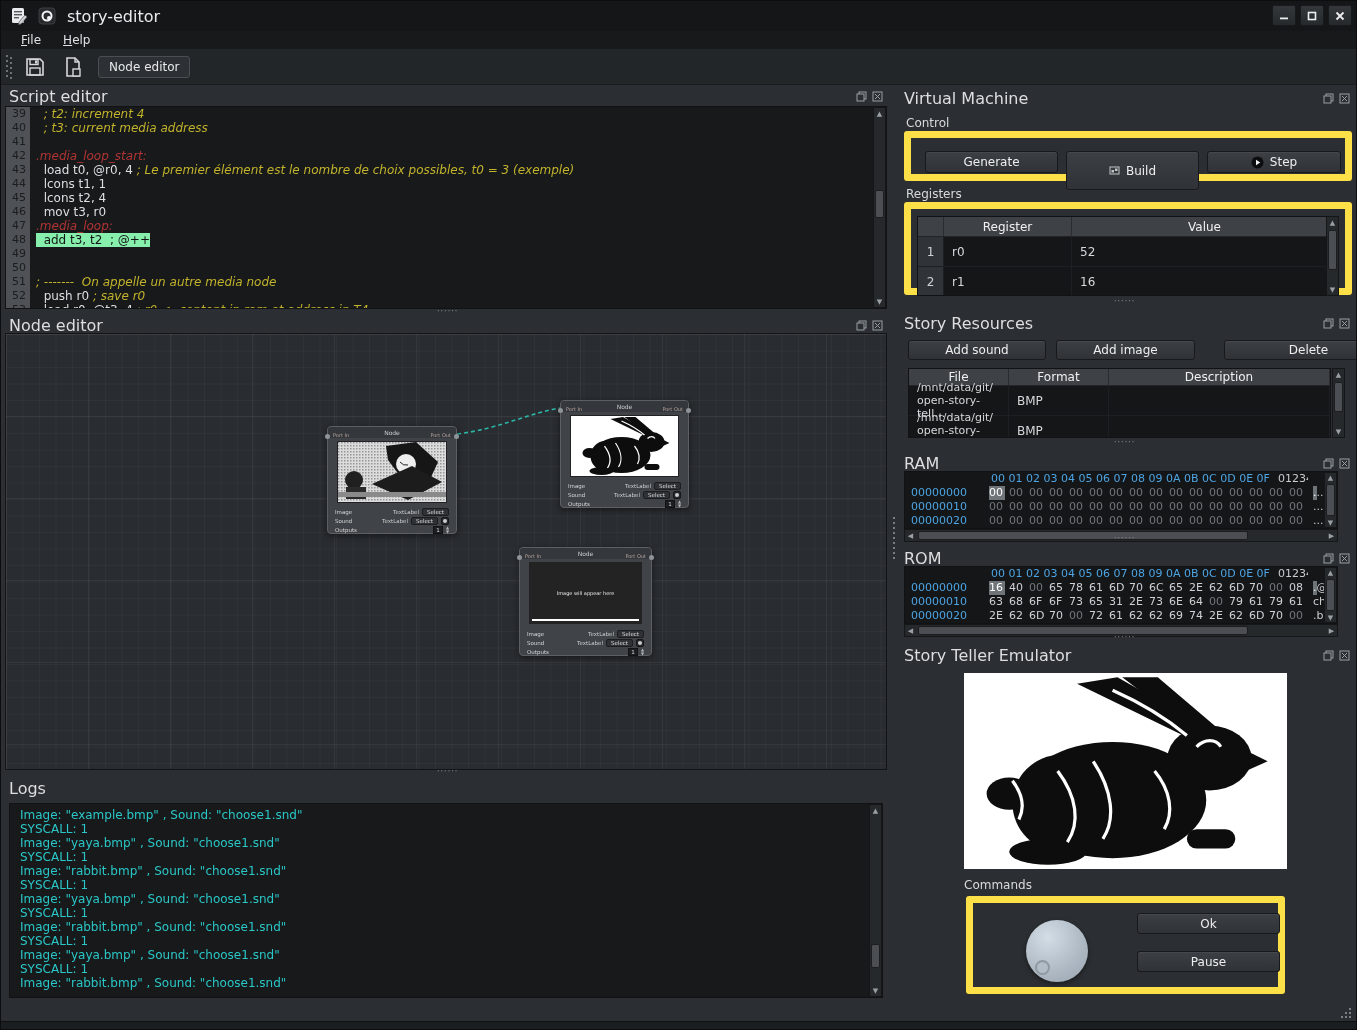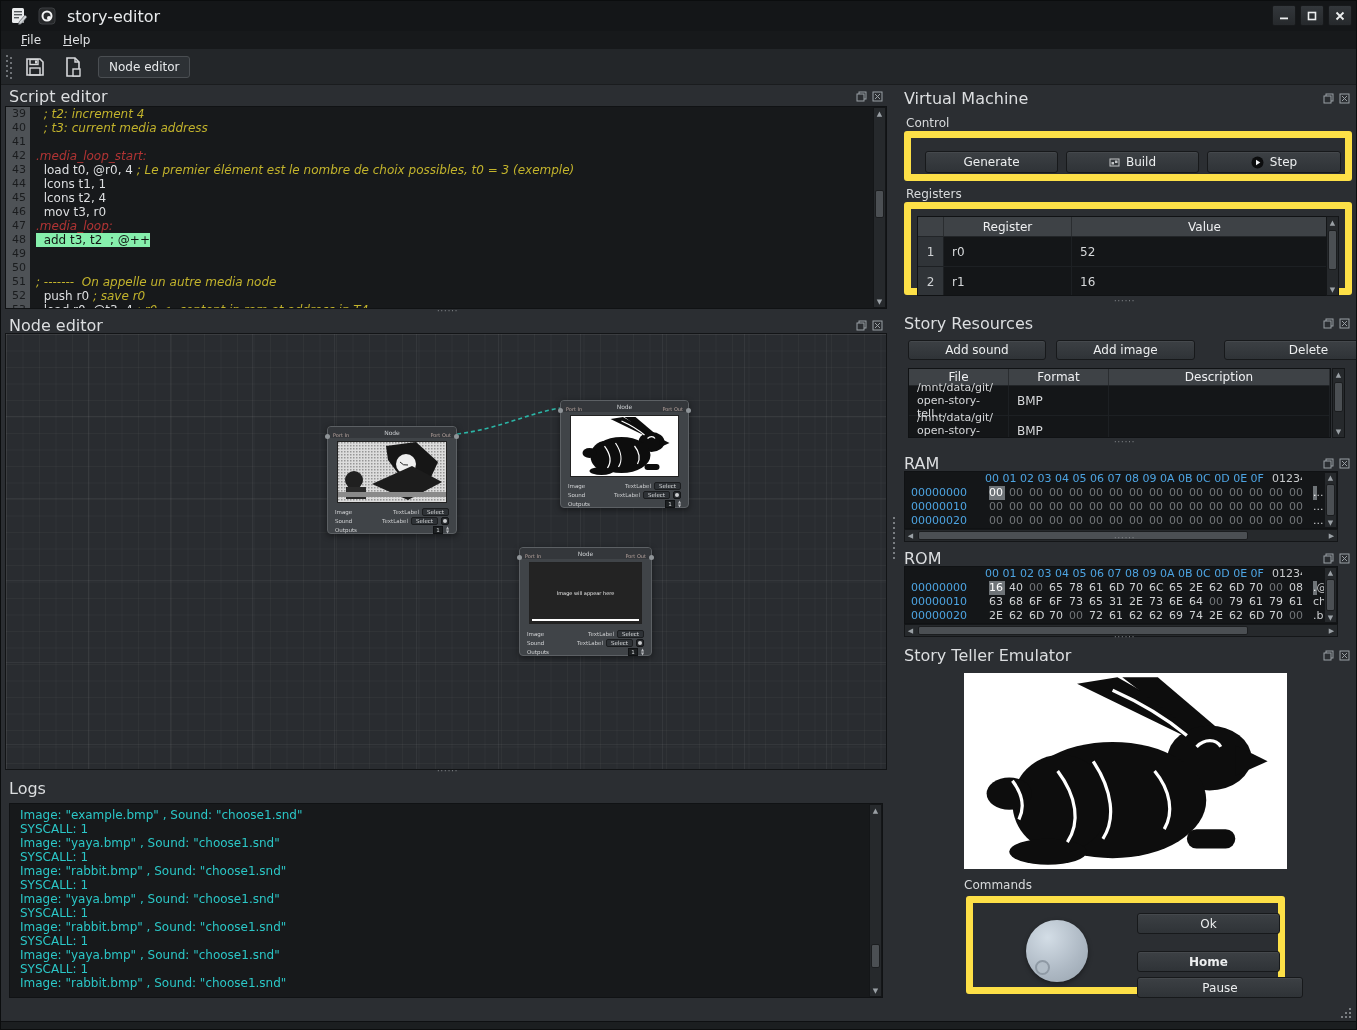--- a/index.html
+++ b/index.html
@@ -78,21 +78,21 @@
   .tbl-head{display:flex;background:#3e4246;border-bottom:1px solid #222528;}
   .th{color:#eff0f2;font-size:12px;text-align:center;border-right:1px solid #2a2d30;display:flex;align-items:center;justify-content:center;}
   .trow{display:flex;border-bottom:1px solid #1d2023;background:#141618;}
   .td{color:#d6d8da;font-size:12px;display:flex;align-items:center;padding-left:8px;border-right:1px solid #1d2023;}
   .idxcell{background:#303438;color:#cfd2d4;justify-content:center;padding-left:0;}
 
   
   .hexview{position:absolute;background:#141618;border:1px solid #101214;overflow:hidden;font-family:"DejaVu Sans Mono",monospace;}
   .hexrow{display:flex;height:14px;line-height:14px;font-size:11px;white-space:pre;}
   .addr{flex:none;width:70px;color:#4da4e2;margin-left:6px;}
-  .hcols{flex:none;color:#4da4e2;margin-left:4px;letter-spacing:0;}
+  .hcols{flex:none;color:#4da4e2;margin-left:10px;letter-spacing:0;}
   .bytes{flex:none;margin-left:8px;display:flex;}
   .byte{display:inline-block;width:20px;color:#cfd1d3;}
   .byte.zero{color:#73767a;}
   .byte.bsel{background:#6f7478;color:#fff;width:16px;margin-right:4px;}
   .ascii{flex:none;margin-left:4px;width:30px;overflow:hidden;color:#c9cbcd;display:flex;}
   .asel{background:#6f7478;color:#fff;}
 
   
   .emuscreen{position:absolute;background:#fff;display:flex;align-items:center;justify-content:center;overflow:hidden;}
   .knob{position:absolute;width:62px;height:62px;border-radius:50%;background:radial-gradient(circle at 35% 28%,#d3dde6,#aeb9c4 58%,#97a3ae);box-shadow:0 2px 5px rgba(0,0,0,.4);}
@@ -482,21 +482,21 @@
               <path d="M3 3 L8 8 M8 3 L3 8" stroke="#9aa0a5"></path>
             </svg>
           </span>
       </div>
     </div>
     <span class="grouplabel" style="left:10px;top:27px;">Control</span>
     <div class="groupbox" style="left:8px;top:42px;width:448px;height:50px;">
       <div class="btn" style="position:absolute;left:14px;top:13px;width:133px;height:22px;">
           <span>Generate</span>
         </div>
-      <div class="btn" style="position:absolute;left:155px;top:13px;width:133px;height:22px;">
+      <div class="btn" style="position:absolute;left:155px;top:13px;width:133px;height:39px;">
         <svg width="11" height="11" viewBox="0 0 11 11">
             <rect x="1" y="2" width="9" height="7" fill="none" stroke="#c3c6c8"></rect>
             <rect x="2.5" y="5" width="2.5" height="2.5" fill="#c3c6c8"></rect>
             <rect x="6" y="3.5" width="2.5" height="2.5" fill="#c3c6c8"></rect>
           </svg>
         <span>Build</span>
       </div>
       <div class="btn" style="position:absolute;left:296px;top:13px;width:134px;height:22px;">
         <svg width="13" height="13" viewBox="0 0 13 13">
             <circle cx="6.5" cy="6.5" r="6" fill="#0c0d0e"></circle>
@@ -751,21 +751,21 @@
     <div class="groupbox" style="left:70px;top:250px;width:319px;height:98px;">
       <div class="knob" style="left:53px;top:17px;">
           <span class="ind"></span>
         </div>
       <div class="btn" style="position:absolute;left:164px;top:10px;width:143px;height:21px;">
           <span>Ok</span>
         </div>
       <div class="btn" style="position:absolute;left:164px;top:48px;width:143px;height:21px;font-weight:bold;">
           <span>Home</span>
         </div>
-      <div class="btn" style="position:absolute;left:164px;top:74px;width:166px;height:21px;">
+      <div class="btn" style="position:absolute;left:164px;top:48px;width:143px;height:21px;">
           <span>Pause</span>
         </div>
     </div>
   </div>
 
   <div class="grip" style="right:3px;bottom:9px;"></div>
   <div class="bottomstrip"></div>
 </div>
 
 </body></html>

